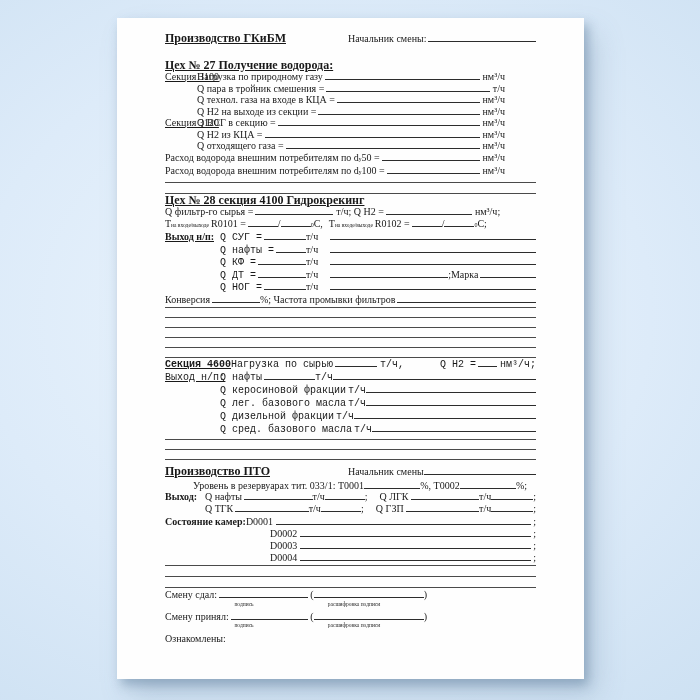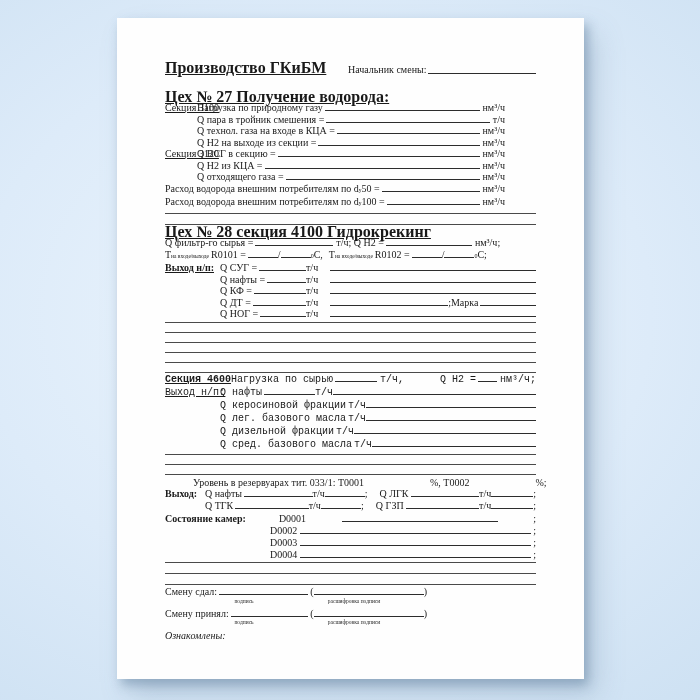--- a/index.html
+++ b/index.html
@@ -8,38 +8,38 @@
   .paper{position:absolute;left:117px;top:18px;width:467px;height:661px;background:#fefefe;
     box-shadow:4px 6px 10px rgba(92,122,152,.45), 12px 16px 26px rgba(92,122,152,.25);}
   .content{position:absolute;left:48px;top:15px;width:371px;
     font-family:"Liberation Serif","DejaVu Serif",serif;font-size:10px;line-height:11.5px;color:#191919;}
   .row{display:flex;align-items:baseline;white-space:nowrap;}
   .row > *{flex:0 0 auto;}
   .lh13{line-height:13px;font-family:Liberation Mono, monospace;}
   .lh12{line-height:12px;}
   .b{font-weight:bold;}
   .tu{text-decoration:underline;}
-  .fs11{font-size:16px;}
+  .fs11{font-size:12px;}
   .w27{width:340px;}
   .pfx{width:32px;}
   .ocol{width:55px;}
   .vcol{width:40px;}
   .chind{width:105px;}
   .u{padding-left:3px;}
   .bl{display:inline-block;height:8px;border-bottom:1px solid #2c2c2c;}
   .fill{flex:1 1 auto !important;}
   .bw30{width:30px;} .bw40{width:40px;} .bw42{width:42px;} .bw48{width:48px;}
   .bw78{width:78px;} .bw86{width:86px;} .bw110{width:110px;} .bw118{width:118px;}
-  .qgrp{display:flex;align-items:baseline;flex:0 0 86px;}
+  .qgrp{display:flex;align-items:baseline;flex:0 0 86px;font-family:Liberation Mono, monospace;}
   .qgrp95{display:flex;align-items:baseline;flex:0 0 95px;}
   .half{display:flex;align-items:baseline;flex:1 1 auto;}
-  .rgrp{display:flex;align-items:center;margin-left:auto;width:188px;margin-top:31px;}
+  .rgrp{display:flex;align-items:flex-start;margin-left:auto;width:188px;}
   .rule{border-bottom:1px solid #4a4a4a;}
   .rh1{height:1px;}.rh2{height:2px;}.rh3{height:3px;}.rh9{height:9px;}.rh10{height:10px;}
-  .mt2{margin-top:2px;gap:33px;}.mt3{margin-top:3px;}.mt4{margin-top:4px;font-style:italic;}.mt5{margin-top:15px;}
+  .mt2{margin-top:2px;}.mt3{margin-top:3px;}.mt4{margin-top:4px;}.mt5{margin-top:15px;}
   .mt6{margin-top:6px;}.mt7{margin-top:1px;}
   .ml2{margin-left:2px;}.ml3{margin-left:3px;}.ml4{margin-left:0;}.ml6{margin-left:6px;}
   .ml12{margin-left:12px;}.ml36{margin-left:36px;}
   .sb{font-size:5.5px;}
   .sp{font-size:6px;vertical-align:super;}
   .wlevel{width:334px;margin-left:28px;}
   .frow{display:flex;align-items:baseline;white-space:nowrap;width:262px;}
   .frow > *{flex:0 0 auto;}
   .crow{display:flex;width:262px;font-size:5.5px;line-height:7px;color:#2a2a2a;}
   .cap1{width:128px;padding-left:30px;box-sizing:border-box;text-align:center;}
@@ -198,20 +198,26 @@
       <div class="row">
         <span class="ocol"></span>
         <span class="qgrp">
             <span>Q НОГ =</span>
             <span class="bl fill ml2"></span>
           </span>
         <span>т/ч</span>
         <span class="bl fill ml12"></span>
       </div>
 
+      <div class="row">
+        <span>Конверсия</span>
+        <span class="bl bw48 ml2"></span>
+        <span>%; Частота промывки фильтров</span>
+        <span class="bl fill ml2"></span>
+      </div>
 
       <div class="rule rh2"></div>
       <div class="rule rh9"></div>
       <div class="rule rh9"></div>
       <div class="rule rh9"></div>
       <div class="rule rh9"></div>
       <div class="rule rh9"></div>
 
       <div class="row lh13">
         <span class="b tu">Секция 4600</span>
@@ -266,20 +272,27 @@
             <span class="bl fill ml2"></span>
           </span>
         <span>т/ч</span>
         <span class="bl fill ml4"></span>
       </div>
 
       <div class="rule rh3"></div>
       <div class="rule rh9"></div>
       <div class="rule rh9"></div>
 
+      <div class="row mt6">
+        <span class="b tu fs11">Производство ПТО</span>
+        <span class="rgrp">
+          <span>Начальник смены</span>
+          <span class="bl fill"></span>
+        </span>
+      </div>
 
 
       <div class="row wlevel mt2">
         <span>Уровень в резервуарах тит. 033/1: Т0001</span>
         <span class="bl fill"></span>
         <span>%, Т0002</span>
         <span class="bl fill"></span>
         <span>%;</span>
       </div>
 

